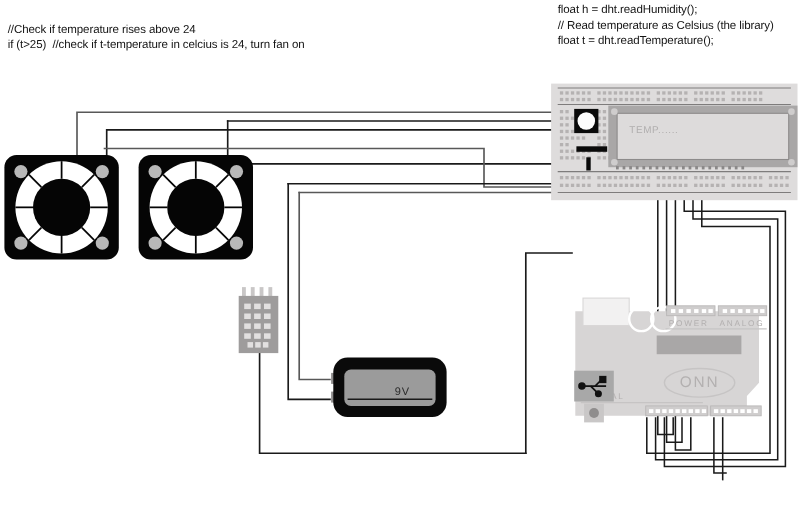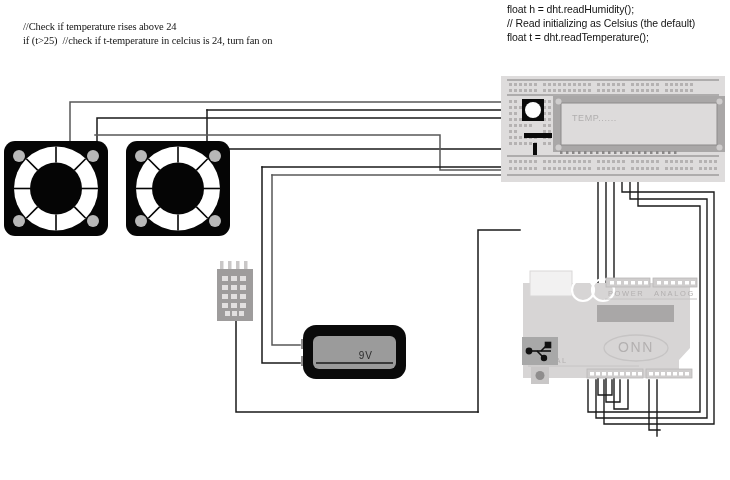--- a/index.html
+++ b/index.html
@@ -20,21 +20,21 @@
   }
   .code-block {
     position: absolute;
     font-family: "Liberation Sans", sans-serif;
     font-size: 10.5px;
     line-height: 14px;
     color: #141414;
     white-space: pre;
     letter-spacing: -0.1px;
   }
-  #code-top-left { left: 23px; top: 20px; font-family: Liberation Serif, serif; }
+  #code-top-left { left: 7px; top: 20px; }
   #code-top-right { left: 507px; top: 2px; }
   #code-bottom { left: 437px; top: 437px; }
 
   svg#diagram {
     position: absolute;
     left: 0;
     top: 0;
     width: 730px;
     height: 480px;
   }
@@ -56,21 +56,21 @@
 </style>
 </head>
 <body>
 
 <div id="canvas">
 
   <div class="code-block" id="code-top-left">//Check if temperature rises above 24
 if (t&gt;25)  //check if t-temperature in celcius is 24, turn fan on</div>
 
   <div class="code-block" id="code-top-right">float h = dht.readHumidity();
-// Read initializing as Celsius (the default)
+// Read temperature as Celsius (the library)
 float t = dht.readTemperature();</div>
 
 
   <svg id="diagram" viewBox="0 0 730 480">
 
     <defs>
 
       <g id="fan-unit">
         <rect x="0" y="0" width="104" height="95" rx="11" ry="11" fill="#050505"></rect>
         <circle cx="15" cy="15" r="6" fill="#b8b8b8"></circle>

